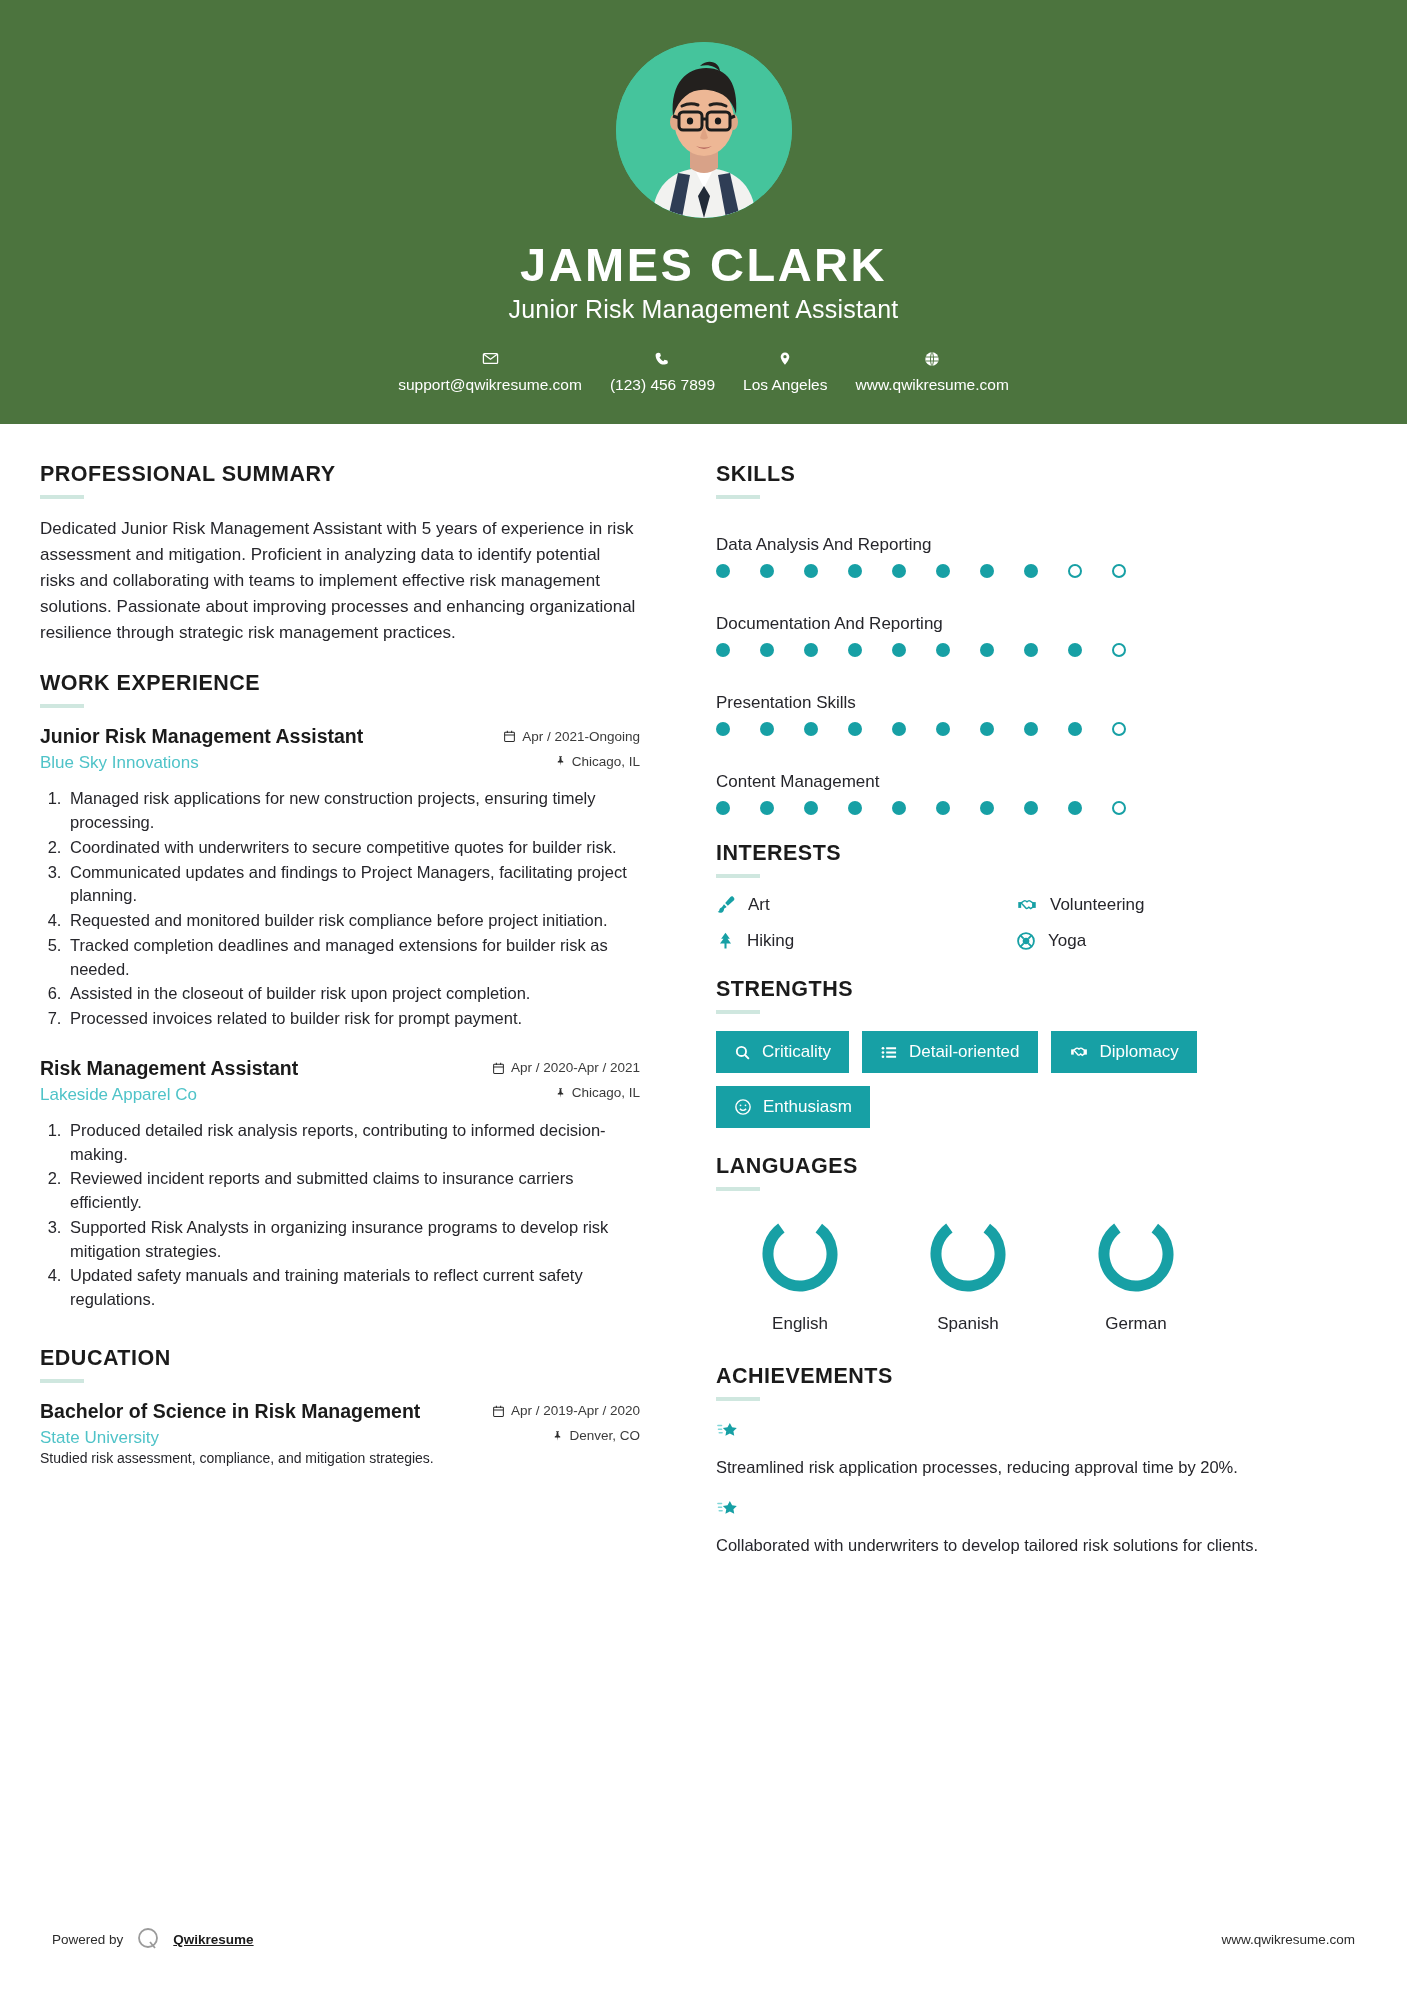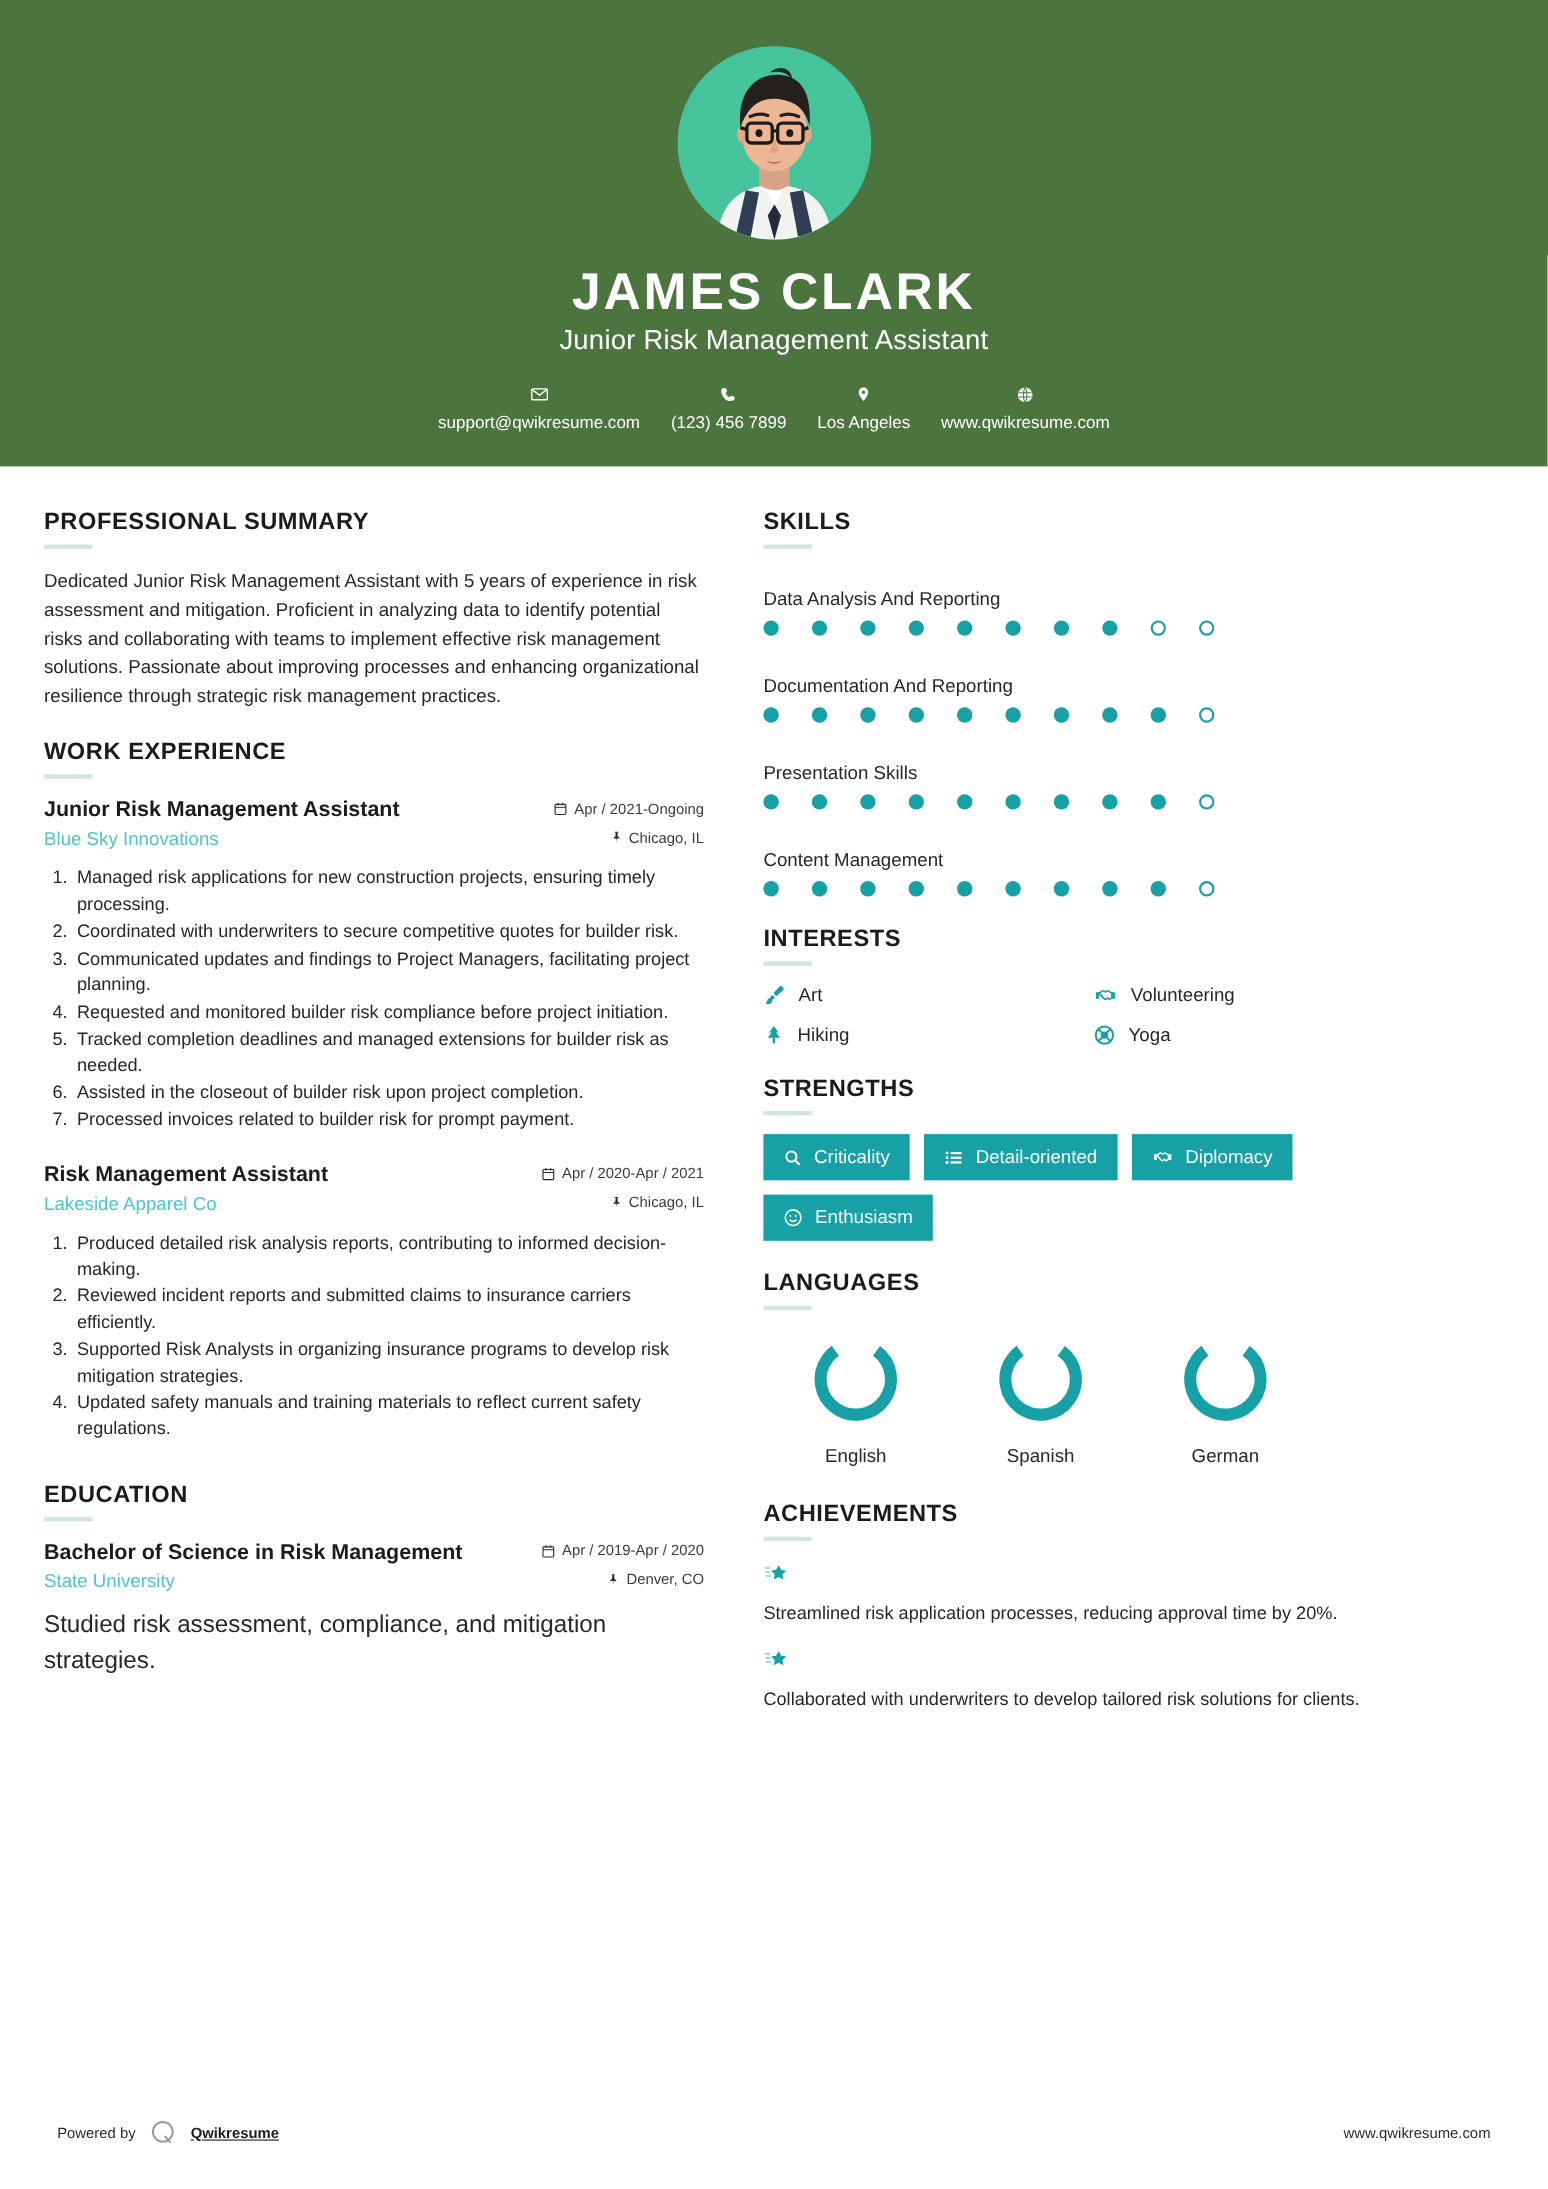--- a/index.html
+++ b/index.html
@@ -48,21 +48,21 @@
     font-size: 15.5px;
   }
   .contact-item { display: flex; align-items: center; gap: 9px; padding: 0 9px; flex-direction: column; }
   .contact-item .ci-icon { display: flex; align-items: center; }
   .contact-item .ci-icon svg { display:block; }
 
   
   .content {
     display: flex;
     padding: 38px 40px 0 40px;
-    gap: 26px;
+    gap: 48px;
     align-items: flex-start;
   }
   .col-left  { width: 600px; flex: none; }
   .col-right { width: 600px; flex: none; margin-left: 28px; }
 
   
   .section { margin-bottom: 26px; }
   .sec-title {
     font-size: 21.5px;
     font-weight: 700;
@@ -120,22 +120,21 @@
     margin-top: 14px;
     padding-left: 26px;
     font-size: 16.5px;
     line-height: 1.44;
     color: #26262b;
   }
   .bullets li { margin-bottom: 1px; padding-left: 4px; }
 
   
   .edu-desc {
-    margin-top: 13px;
-    font-size: 22px;
+    font-size: 14px;
     line-height: 1.45;
     color: #26262b;
   }
 
   
   .skill { margin-bottom: 14px; }
   .skill-name {
     font-size: 17px;
     color: #26262b;
     margin-bottom: 9px;

